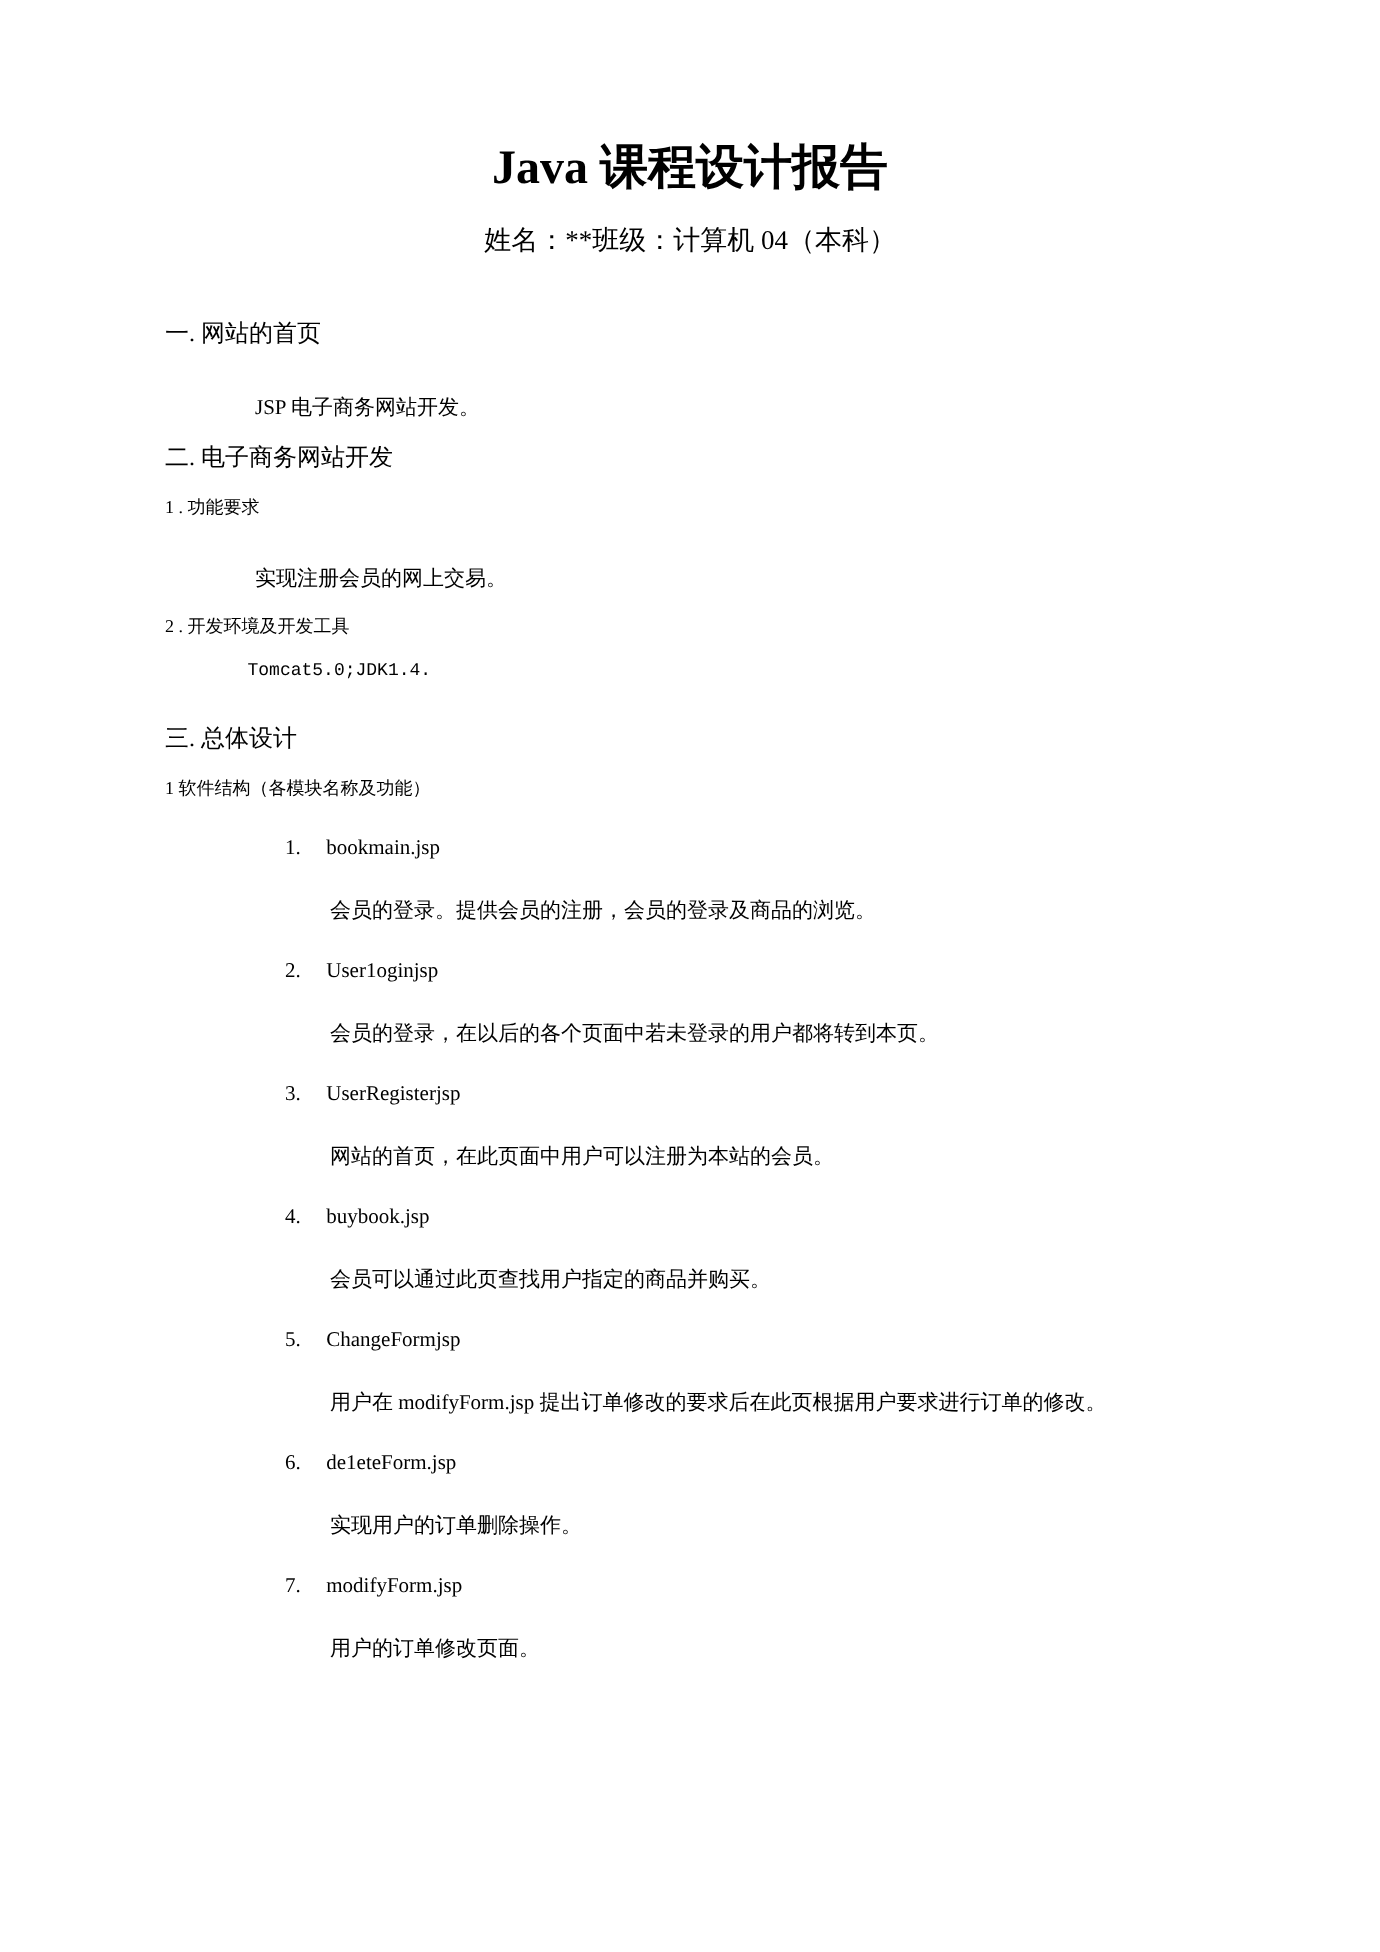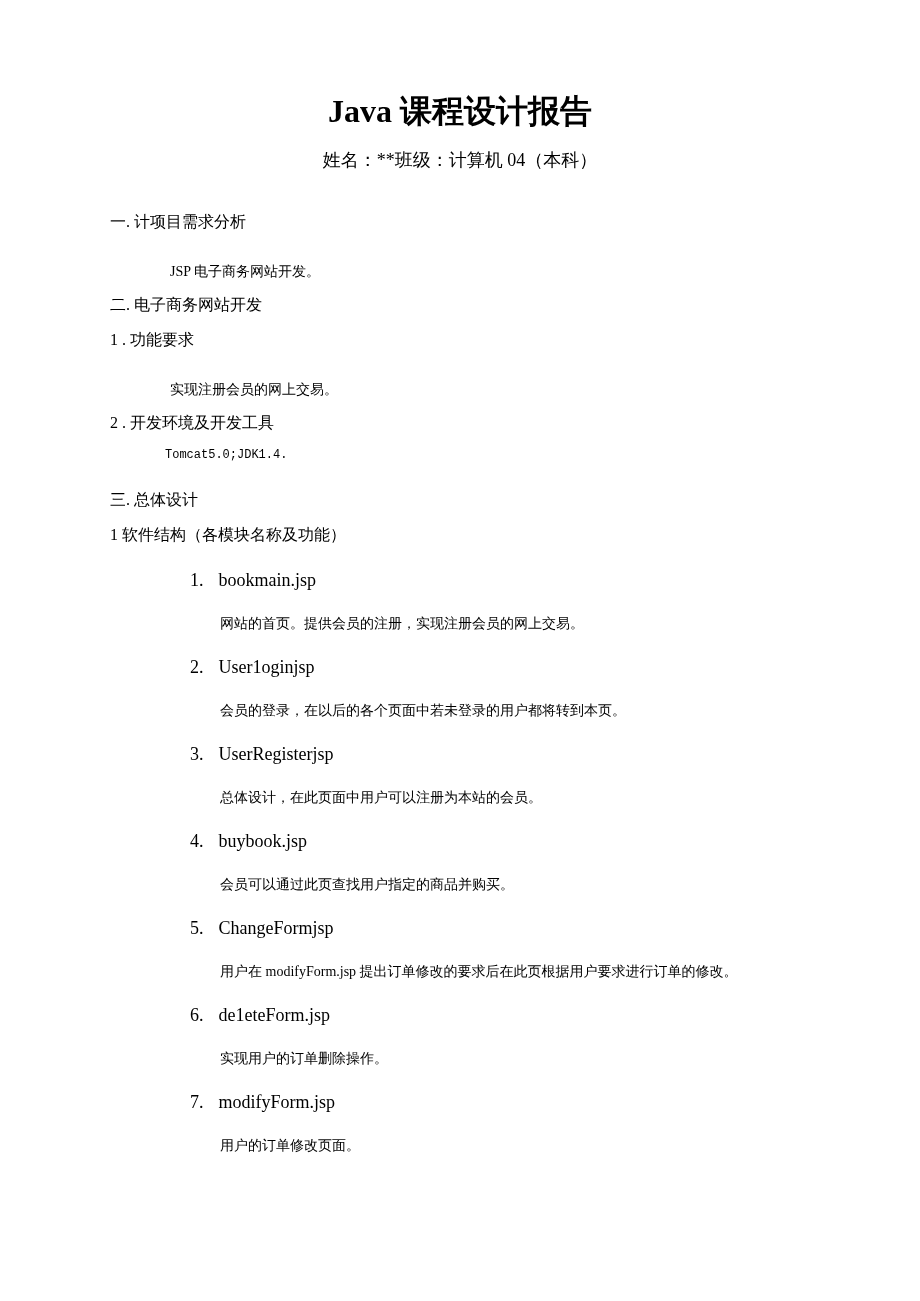--- a/index.html
+++ b/index.html
@@ -32,25 +32,25 @@
       margin-bottom: 14px;
       margin-top: 10px;
     }
     .indent-text {
       font-size: 14px;
       padding-left: 60px;
       margin-bottom: 14px;
       margin-top: 30px;
     }
     .sub-heading {
-      font-size: 16px;
+      font-size: 12px;
       margin-bottom: 14px;
     }
     .module-item {
-      font-size: 18px;
+      font-size: 14px;
       padding-left: 80px;
       margin-bottom: 24px;
       margin-top: 24px;
       font-family: "Times New Roman", "SimSun", serif;
     }
     .module-num {
       display: inline-block;
       width: 24px;
     }
     .module-desc {
@@ -64,49 +64,49 @@
       margin-bottom: 28px;
       font-family: Liberation Mono, monospace;
     }
   </style>
 </head>
 <body>
 
 <div class="title">Java 课程设计报告</div>
 <div class="subtitle">姓名：**班级：计算机 04（本科）</div>
 
-<div class="section-heading">一. 计项目需求分析</div>
+<div class="section-heading">一. 网站的首页</div>
 <div class="indent-text">JSP 电子商务网站开发。</div>
 
 <div class="section-heading">二. 电子商务网站开发</div>
 <div class="sub-heading">1 . 功能要求</div>
 <div class="indent-text">实现注册会员的网上交易。</div>
 <div class="sub-heading">2 . 开发环境及开发工具</div>
 <div class="env-text">Tomcat5.0;JDK1.4.</div>
 
 <div class="section-heading">三. 总体设计</div>
 <div class="sub-heading">1 软件结构（各模块名称及功能）</div>
 
 <div class="module-item">
   <span class="module-num">1.</span>
   <span>bookmain.jsp</span>
 </div>
-<div class="module-desc">网站的首页。提供会员的注册，实现注册会员的网上交易。</div>
+<div class="module-desc">会员的登录。提供会员的注册，会员的登录及商品的浏览。</div>
 
 <div class="module-item">
   <span class="module-num">2.</span>
   <span>User1oginjsp</span>
 </div>
 <div class="module-desc">会员的登录，在以后的各个页面中若未登录的用户都将转到本页。</div>
 
 <div class="module-item">
   <span class="module-num">3.</span>
   <span>UserRegisterjsp</span>
 </div>
-<div class="module-desc">总体设计，在此页面中用户可以注册为本站的会员。</div>
+<div class="module-desc">网站的首页，在此页面中用户可以注册为本站的会员。</div>
 
 <div class="module-item">
   <span class="module-num">4.</span>
   <span>buybook.jsp</span>
 </div>
 <div class="module-desc">会员可以通过此页查找用户指定的商品并购买。</div>
 
 <div class="module-item">
   <span class="module-num">5.</span>
   <span>ChangeFormjsp</span>

